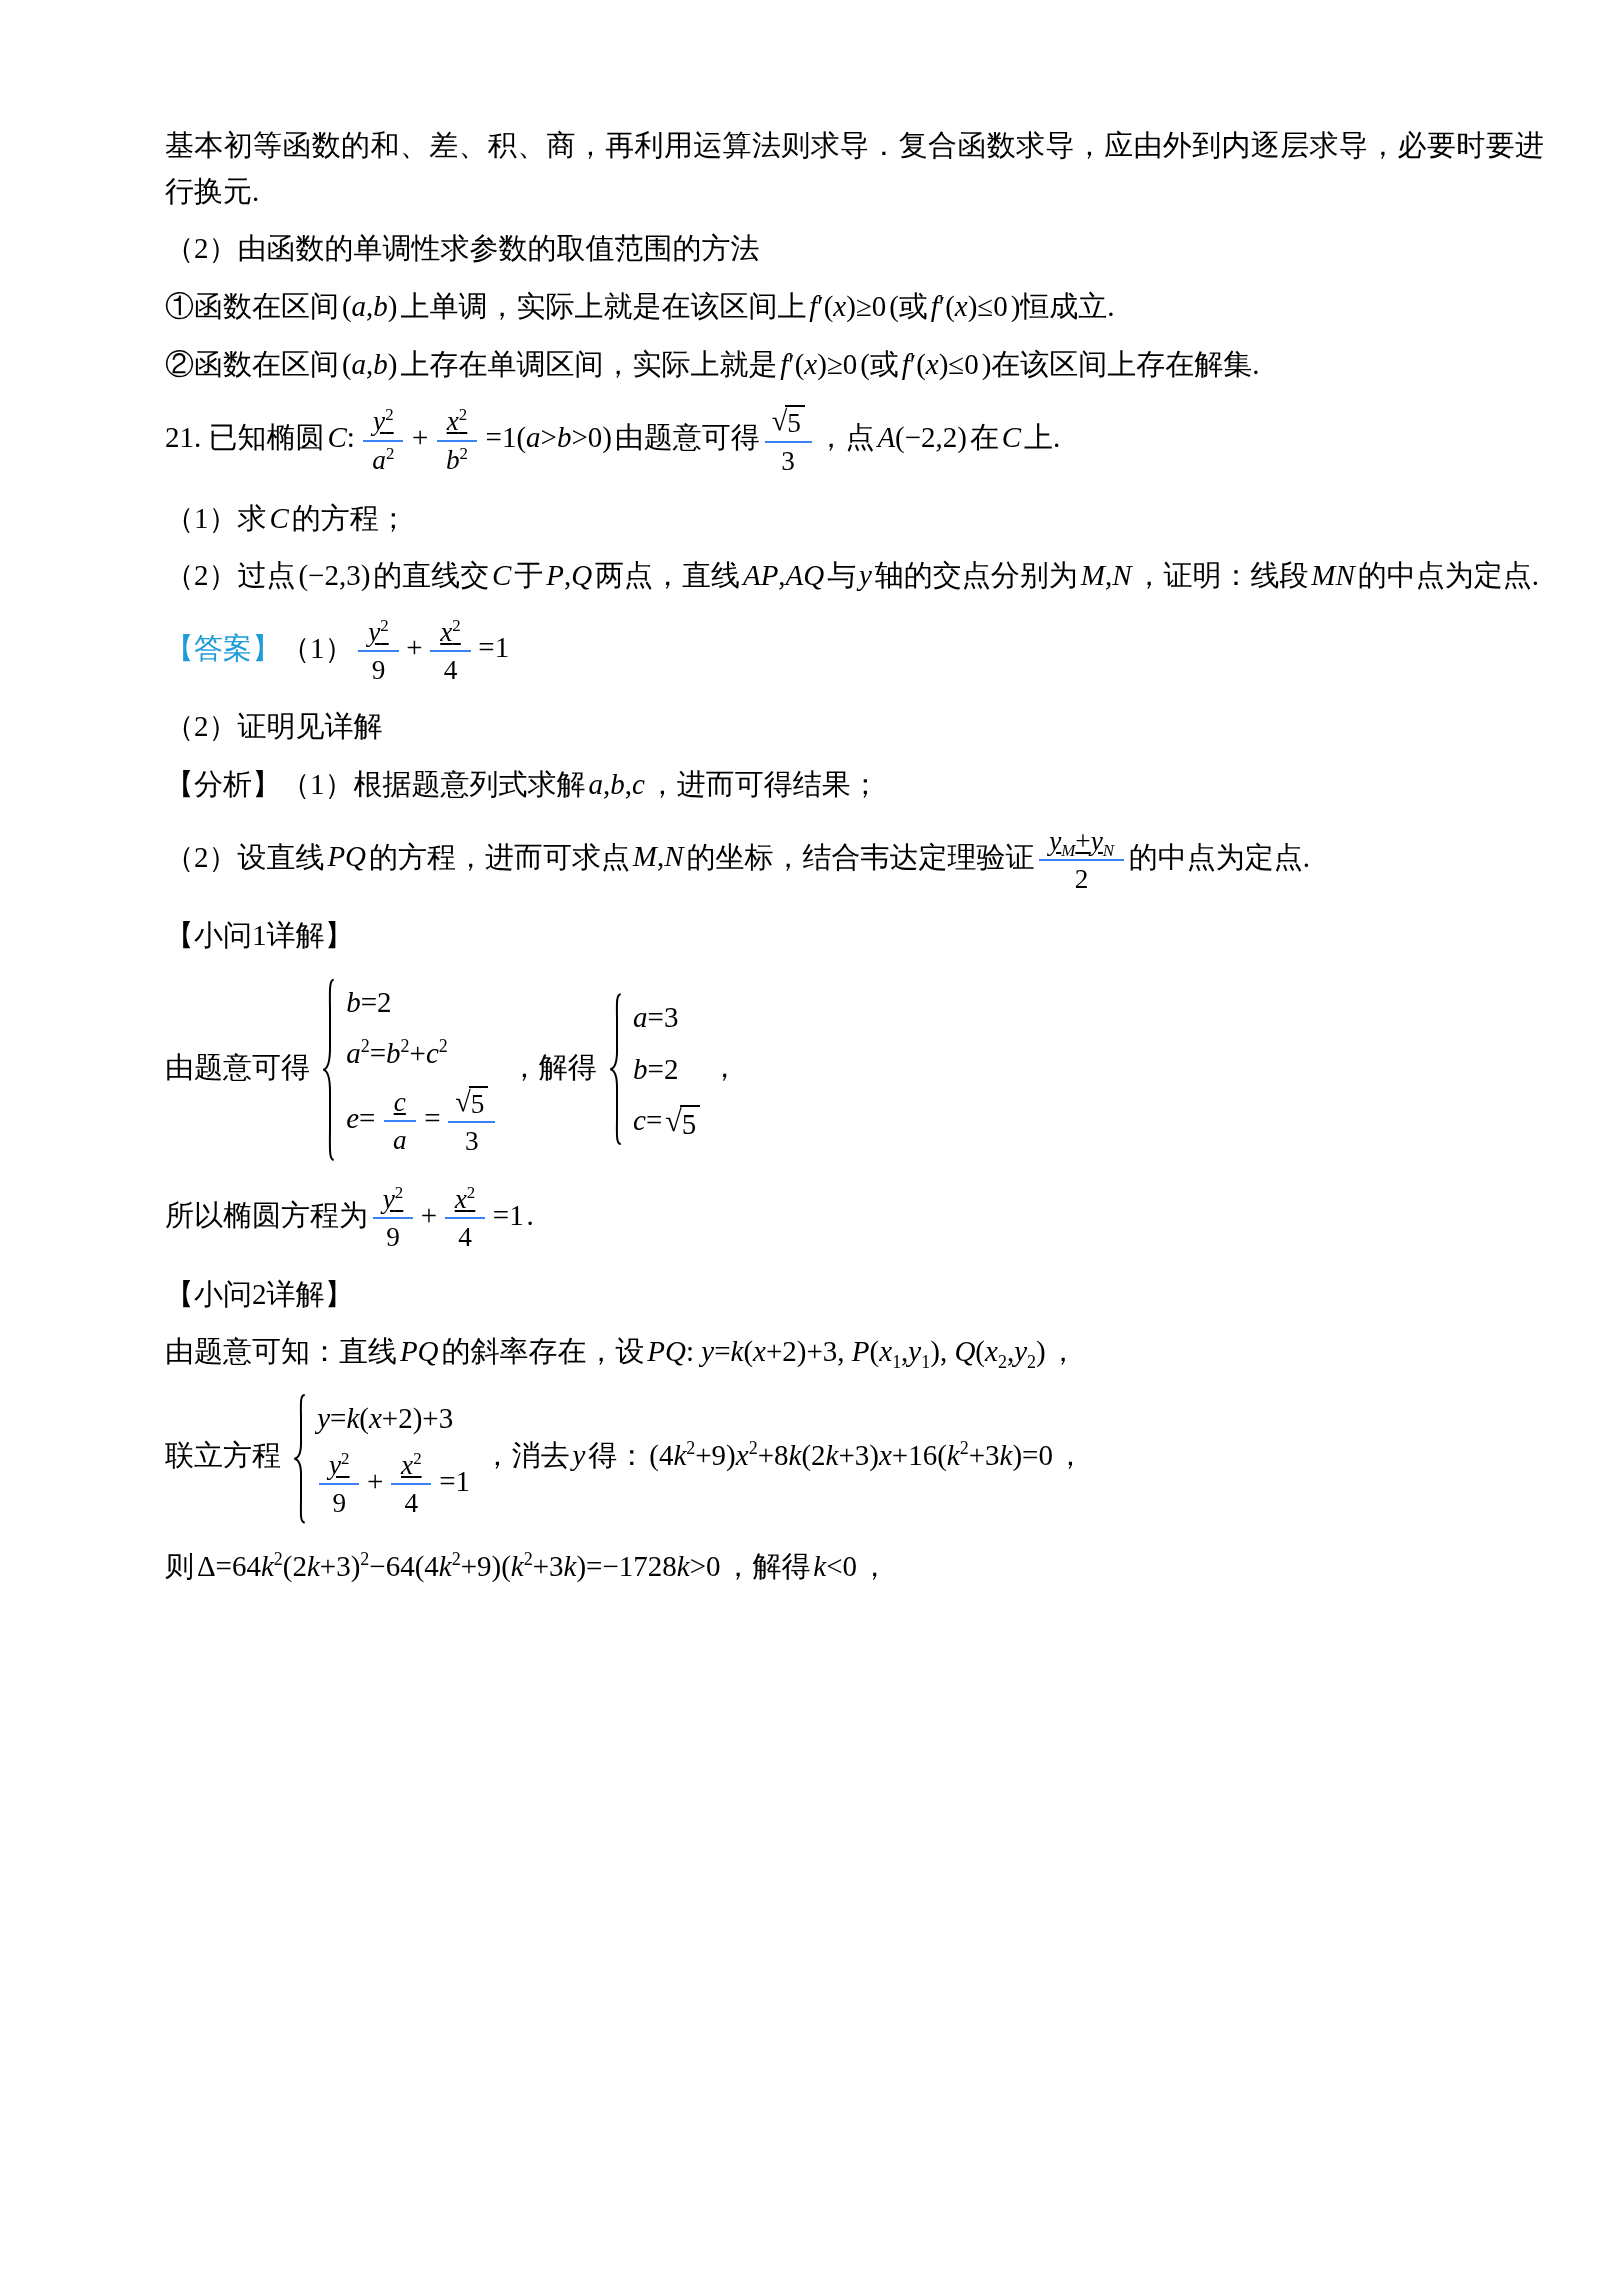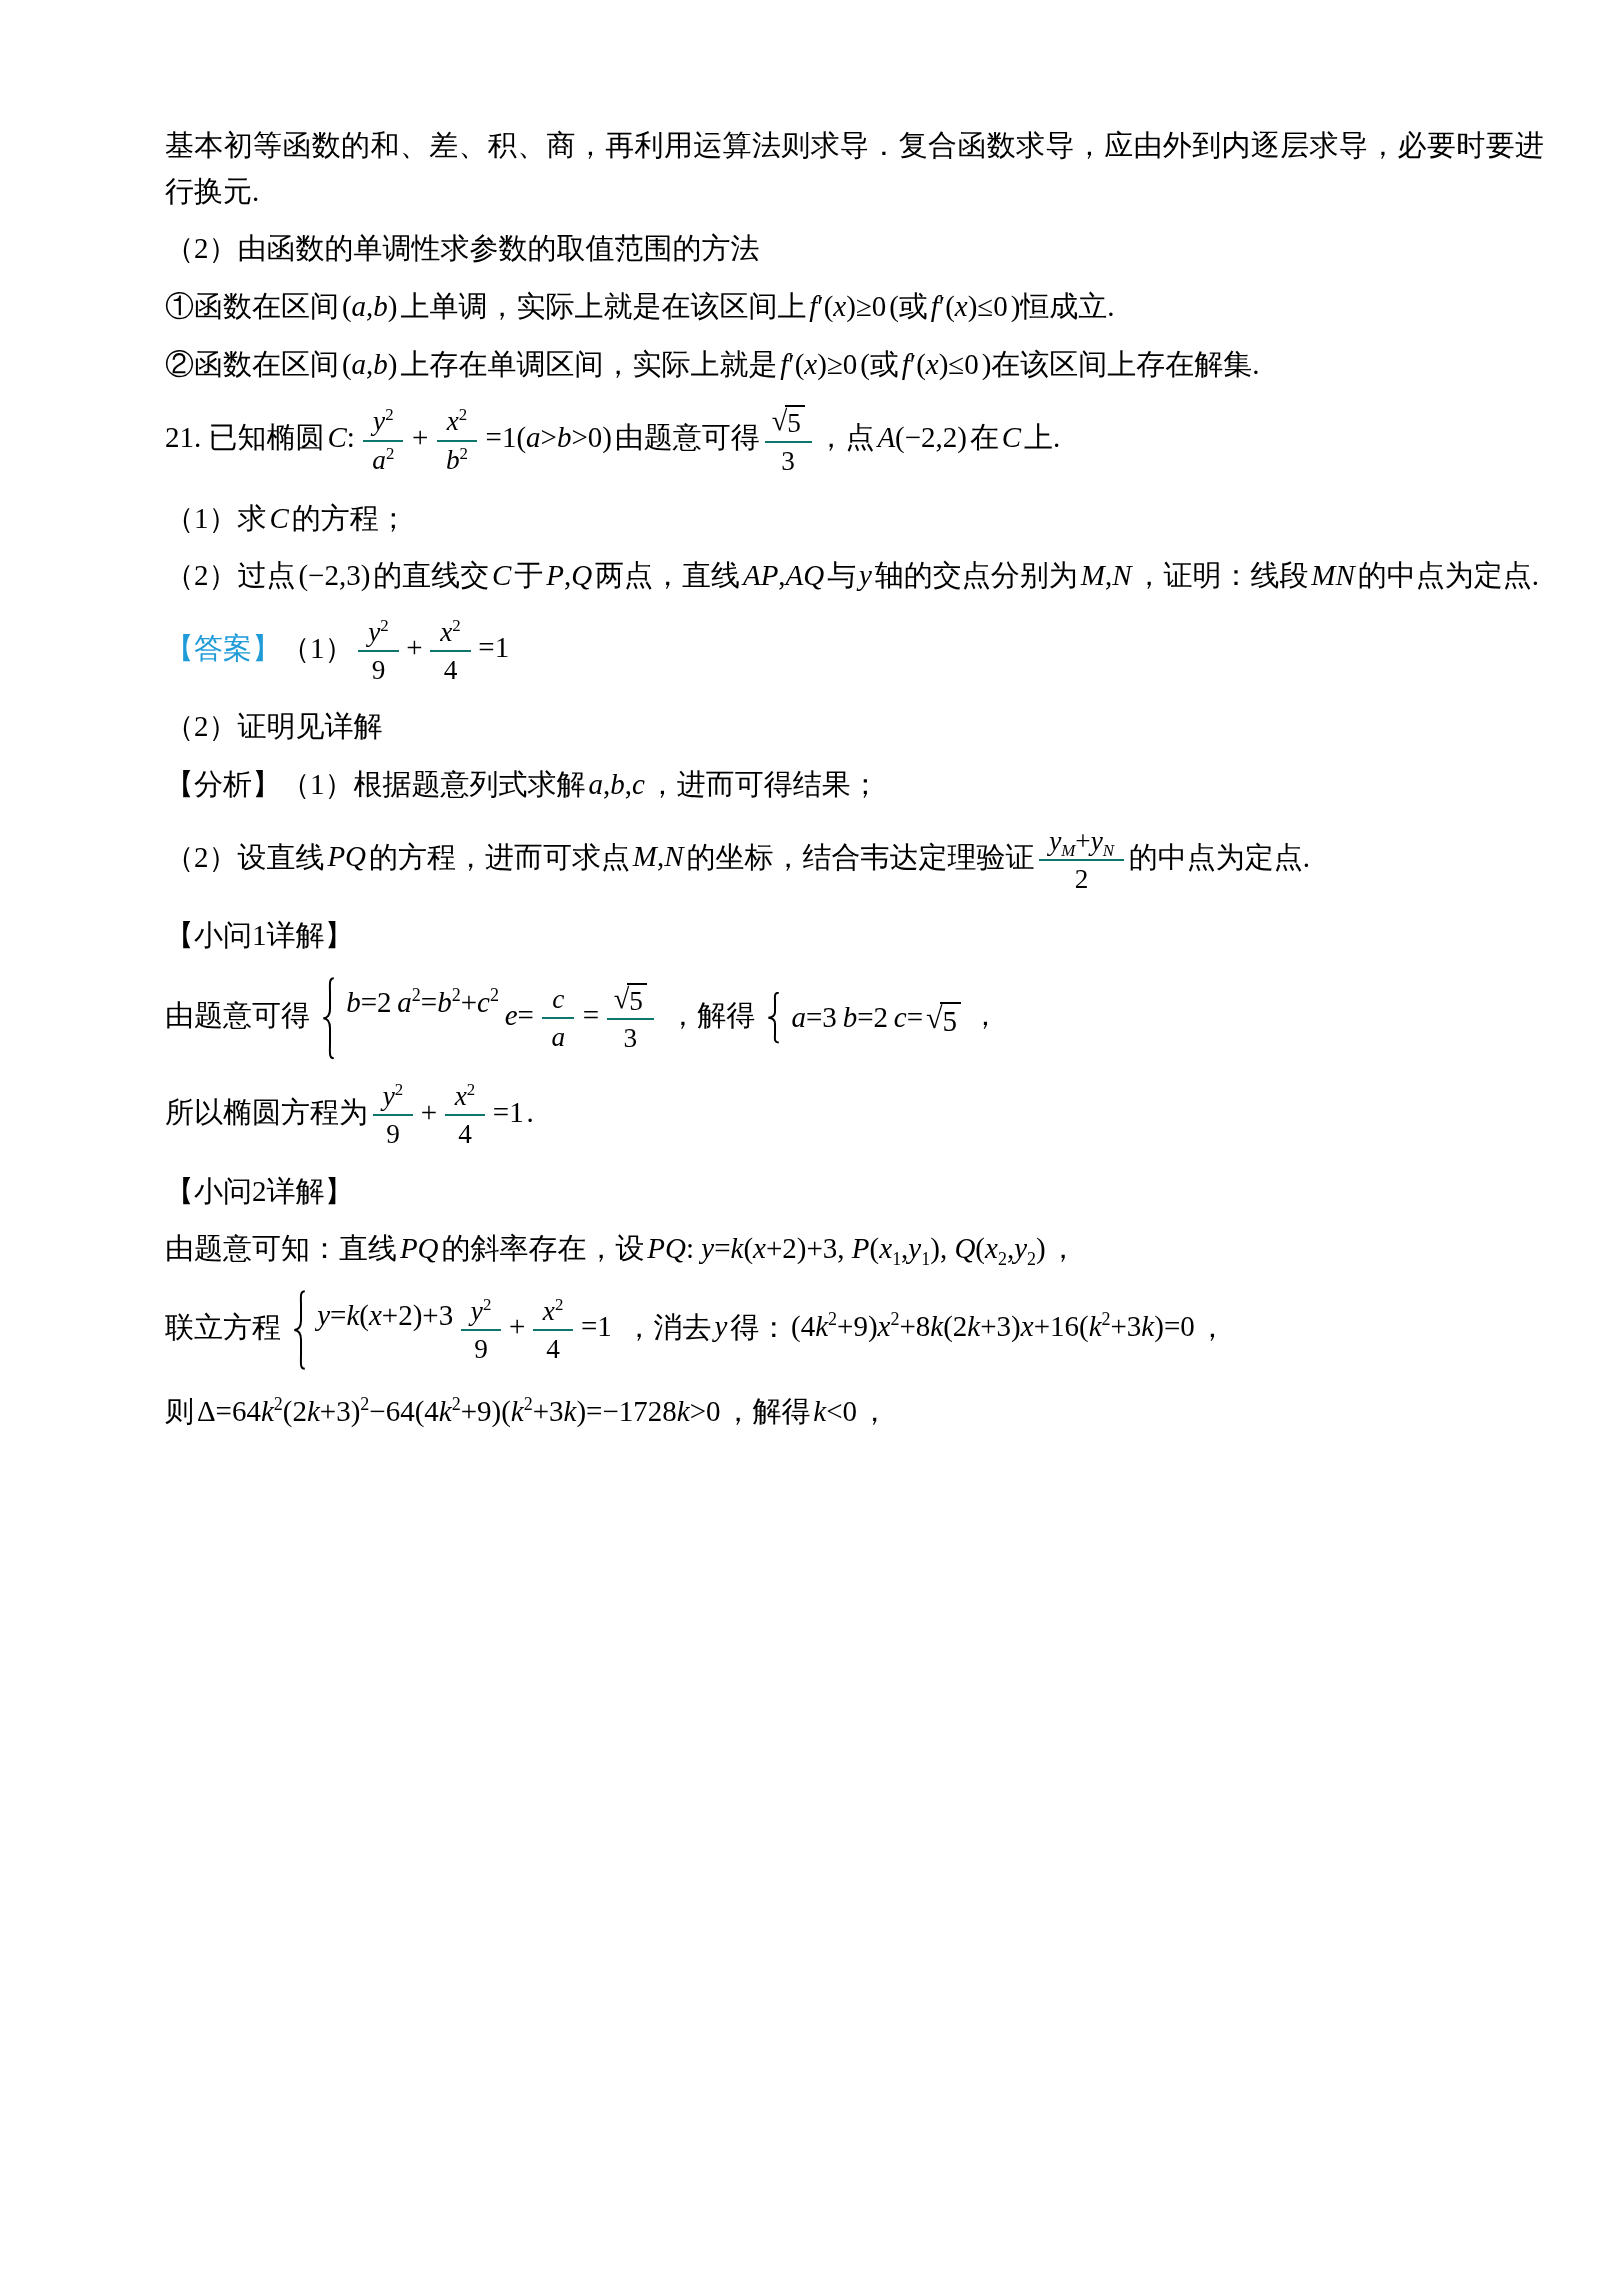--- a/index.html
+++ b/index.html
@@ -14,28 +14,28 @@
   .txt{white-space:pre-wrap;}
   .math{margin:0 2.9px;}
   .it{font-style:italic;}
   sup,sub{font-size:0.62em;line-height:0;}
   sup{vertical-align:super;}
   sub{vertical-align:sub;}
   .frac{
     display:inline-flex;flex-direction:column;align-items:center;
     vertical-align:middle;margin:0 4.9px;font-size:0.94em;line-height:1.25;text-align:center;
   }
-  .frac .num{border-bottom:2px solid #0f766e;padding:0 6.9px 1px 6.9px;}
+  .frac .num{border-bottom:2px solid #3b82f6;padding:0 6.9px 1px 6.9px;text-decoration:underline;}
   .frac .den{padding:1px 6.9px 0 6.9px;}
   .sqrt{display:inline-flex;align-items:flex-start;}
   .sqrt .rad{line-height:1.05;font-size:1.04em;transform:translateY(1px);}
   .sqrt .bod{border-top:2px solid #000;padding:0 3.9px 0 2px;margin-left:-2px;line-height:1.2;}
   .cases{display:inline-flex;position:relative;padding-left:23.5px;vertical-align:middle;margin:0 9.8px;}
   .cases .brace{position:absolute;left:0;top:-3.9px;height:calc(100% + 7.8px);width:16.7px;}
-  .rows{display:inline-flex;align-items:flex-start;row-gap:21px;}
+  .rows{display:inline-flex;flex-direction:column;align-items:flex-start;row-gap:8px;}
   .crow{line-height:1.5;white-space:nowrap;}
   .hl{font-weight:normal;}
 </style>
 </head>
 <body>
 
 <div class="page">
   <div id="doc">
       <div class="para"><span class="txt"><span class="up">基本初等函数的和、差、积、商，再利用运算法则求导．复合函数求导，应由外到内逐层求导，必要时要进行换元.</span></span></div>
       <div class="para"><span class="txt"><span class="up">（2）由函数的单调性求参数的取值范围的方法</span></span></div>

